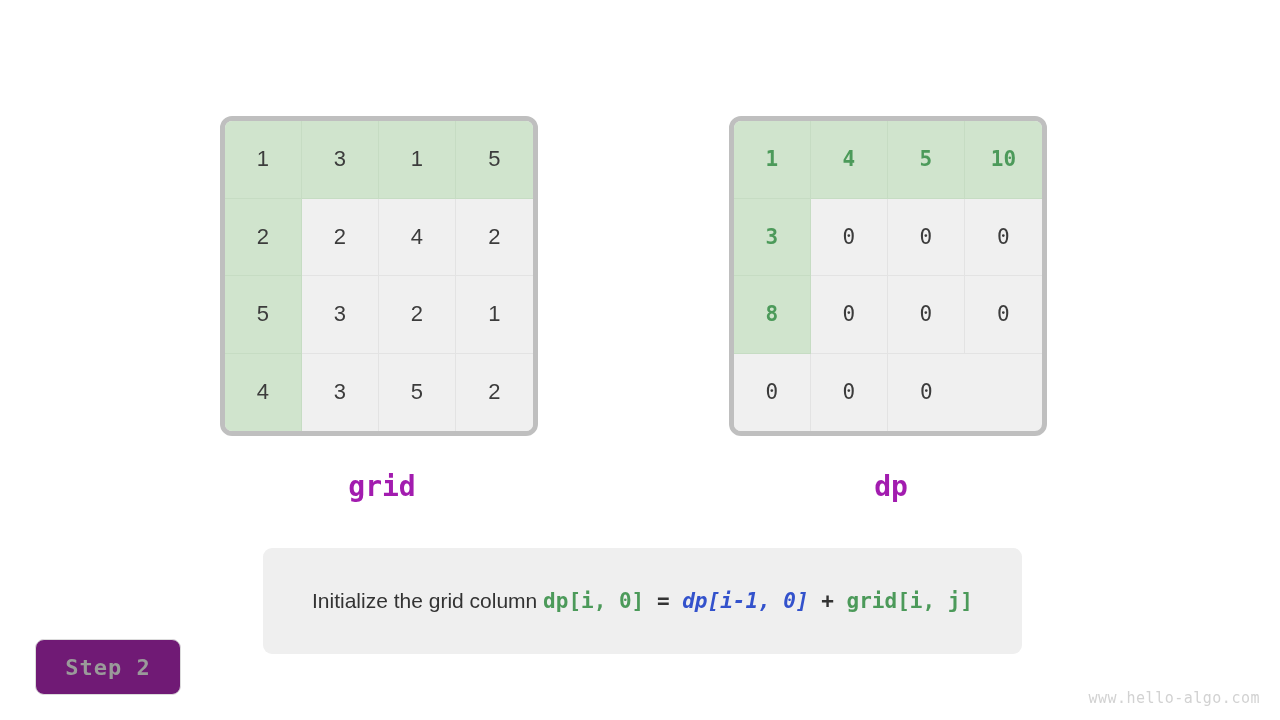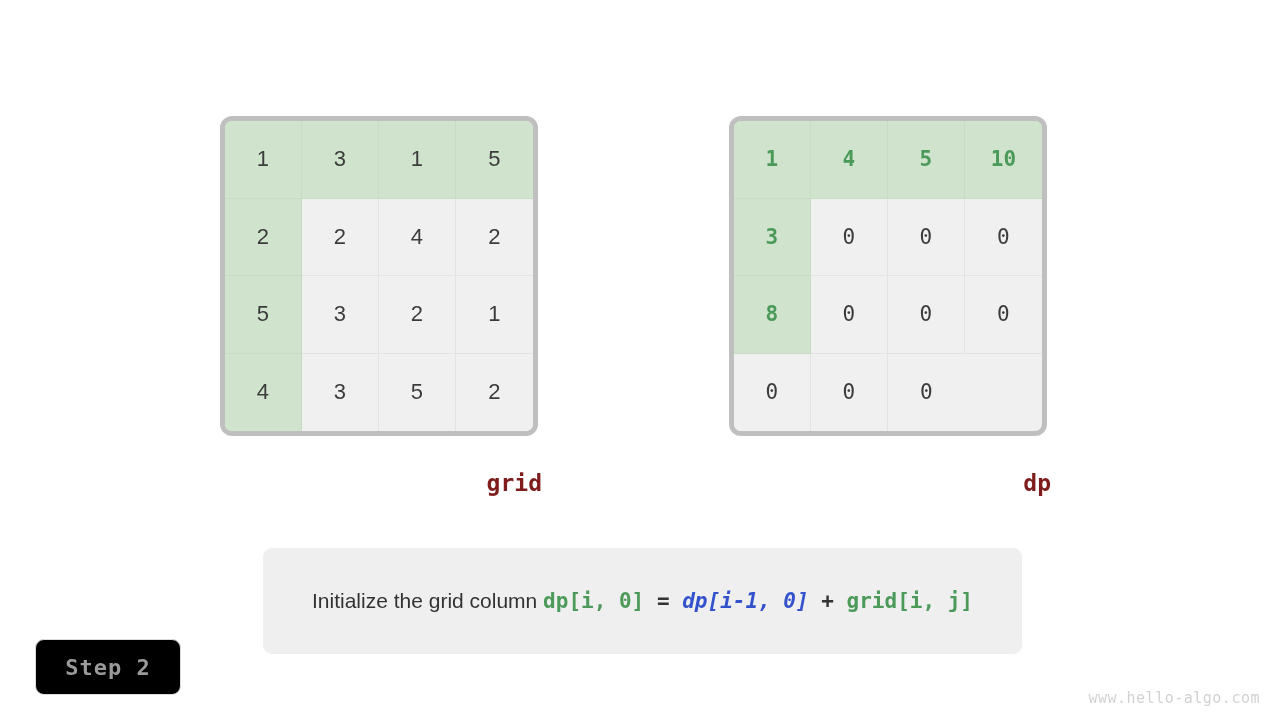--- a/index.html
+++ b/index.html
@@ -62,25 +62,25 @@
     font-size: 21px;
   }
   .mono-cell.hl {
     color: #4c9a5a;
     font-weight: bold;
   }
 
   
   .matrix-label {
     position: absolute;
-    text-align: right;
-    font-family: "DejaVu Sans Mono", monospace;
-    font-weight: bold;
-    font-size: 23px;
-    color: #7f1d1d;
+    text-align: center;
+    font-family: "DejaVu Sans Mono", monospace;
+    font-weight: bold;
+    font-size: 28px;
+    color: #a21caf;
     width: 320px;
   }
   #grid-label { left: 222px; top: 470px; }
   #dp-label   { left: 731px; top: 470px; }
 
   
   #caption-box {
     position: absolute;
     left: 263px;
     top: 548px;
@@ -116,21 +116,21 @@
   .c-indigo{ color: #3352cc; font-style: italic; }
   .c-dark  { color: #333333; }
 
   
   #step-badge {
     position: absolute;
     left: 35px;
     top: 639px;
     width: 146px;
     height: 56px;
-    background: #000000;
+    background: #701a75;
     border: 1px solid #dcdcdc;
     border-radius: 9px;
     display: flex;
     align-items: center;
     justify-content: center;
     box-sizing: border-box;
   }
   #step-badge-label {
     font-family: "DejaVu Sans Mono", monospace;
     font-weight: bold;

